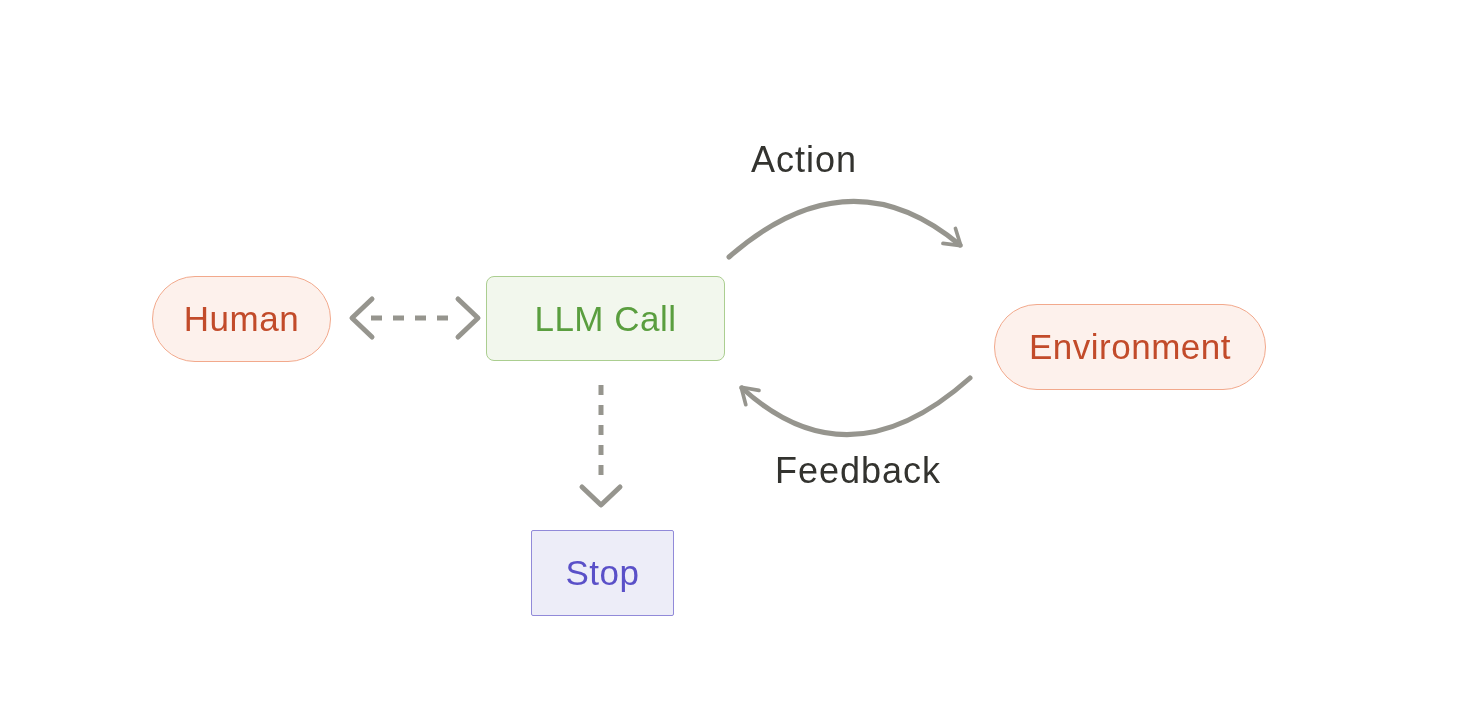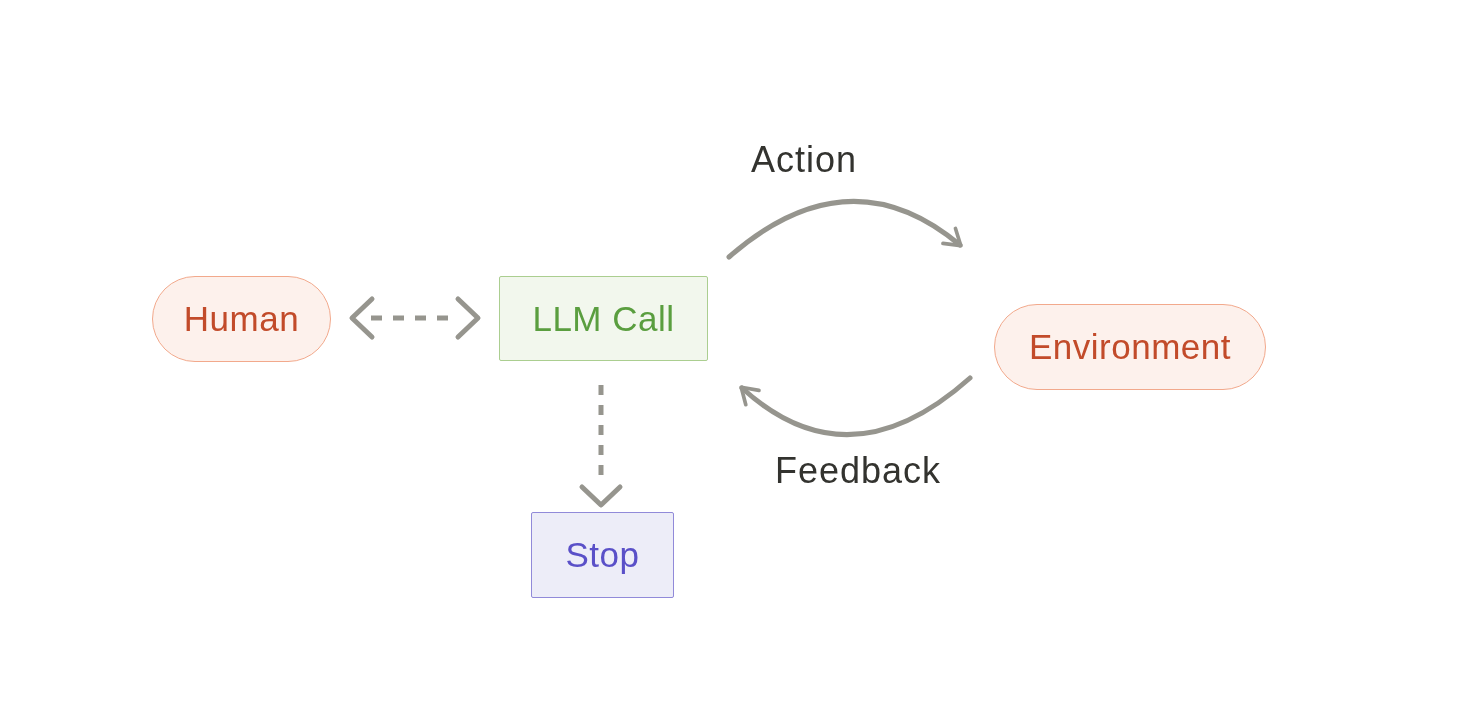--- a/index.html
+++ b/index.html
@@ -54,28 +54,28 @@
   }
   .pill {
     background: var(--node-red-bg);
     border-color: var(--node-red-border);
     color: var(--node-red-text);
     border-radius: 43px;
   }
   .node-human { left: 152px; top: 276px; width: 179px; height: 86px; }
   .node-environment { left: 994px; top: 276px; width: 272px; height: 86px; margin-top: 28px; }
   .node-llm-call {
-    left: 499px; top: 276px; width: 209px; height: 85px;
+    left: 486px; top: 276px; width: 239px; height: 85px;
     background: var(--node-green-bg);
     border-color: var(--node-green-border);
     color: var(--node-green-text);
-    border-radius: 2px;
+    border-radius: 8px;
   }
   .node-stop {
-    left: 531px; top: 512px; width: 143px; height: 86px;
+    left: 531px; top: 530px; width: 143px; height: 86px;
     background: var(--node-purple-bg);
     border-color: var(--node-purple-border);
     color: var(--node-purple-text);
     border-radius: 2px;
   }
   .edge-label {
     position: absolute;
     transform: translateX(-50%);
     color: var(--label-text);
     font-size: 36px;

